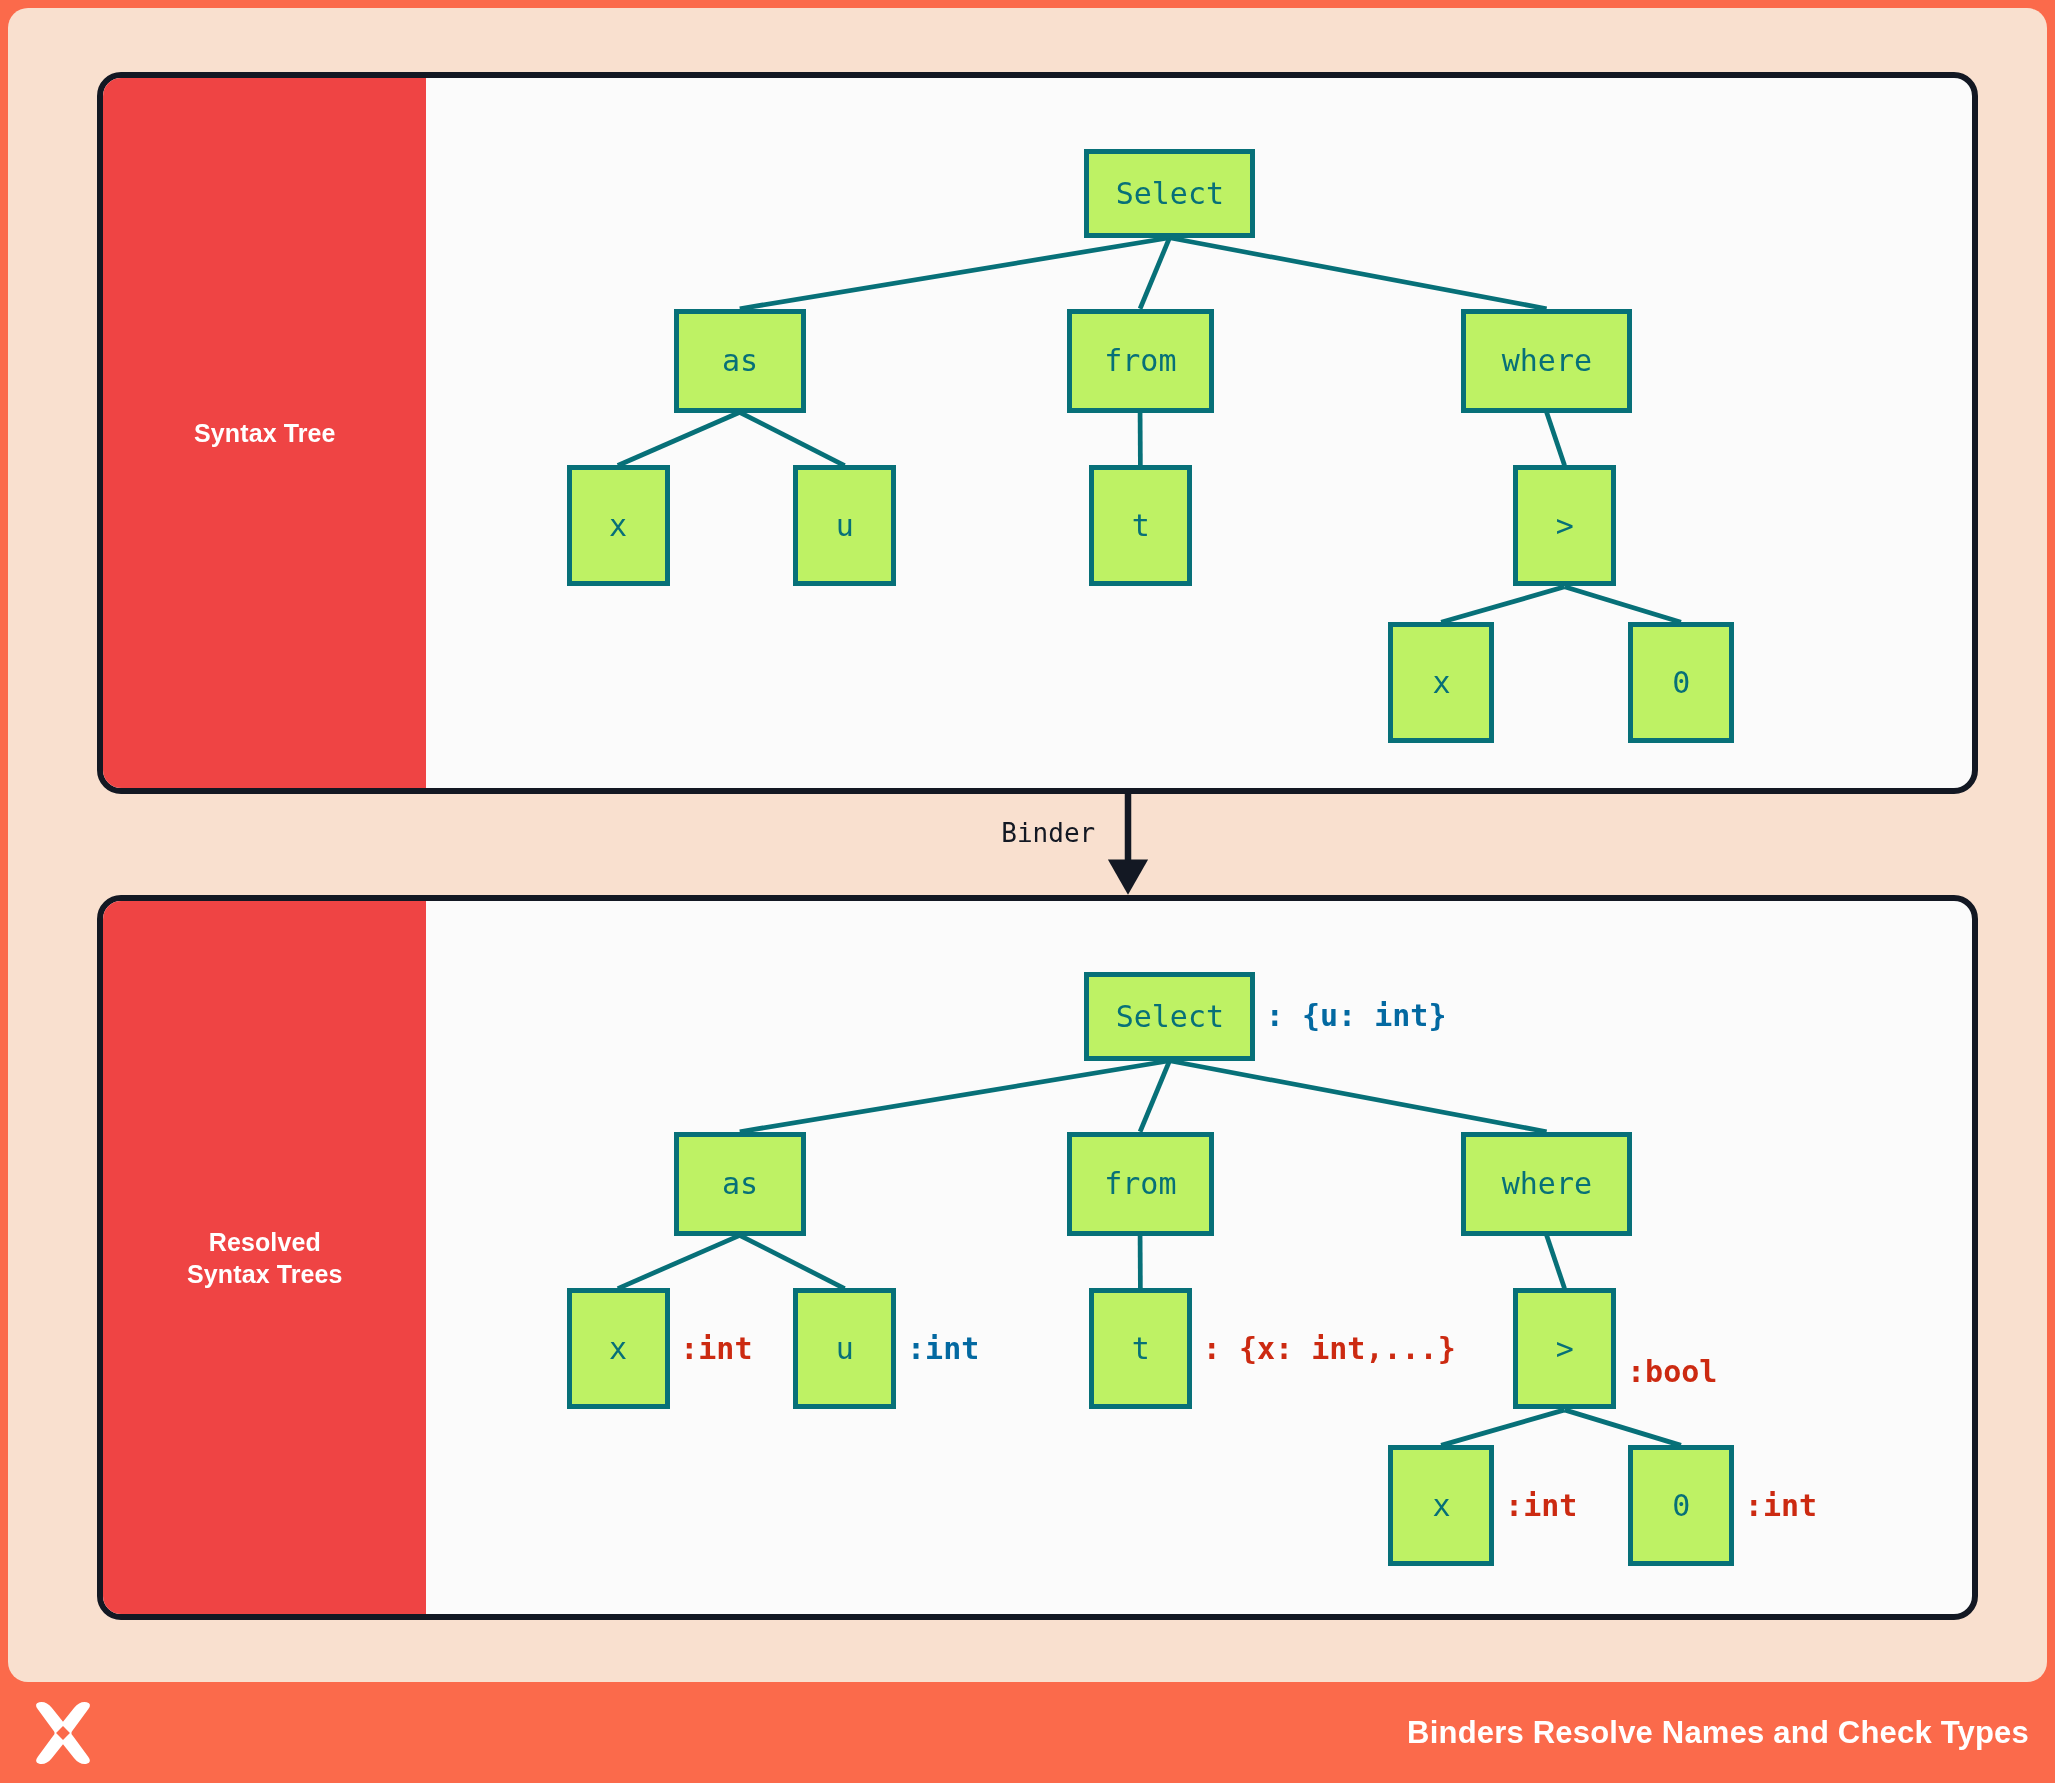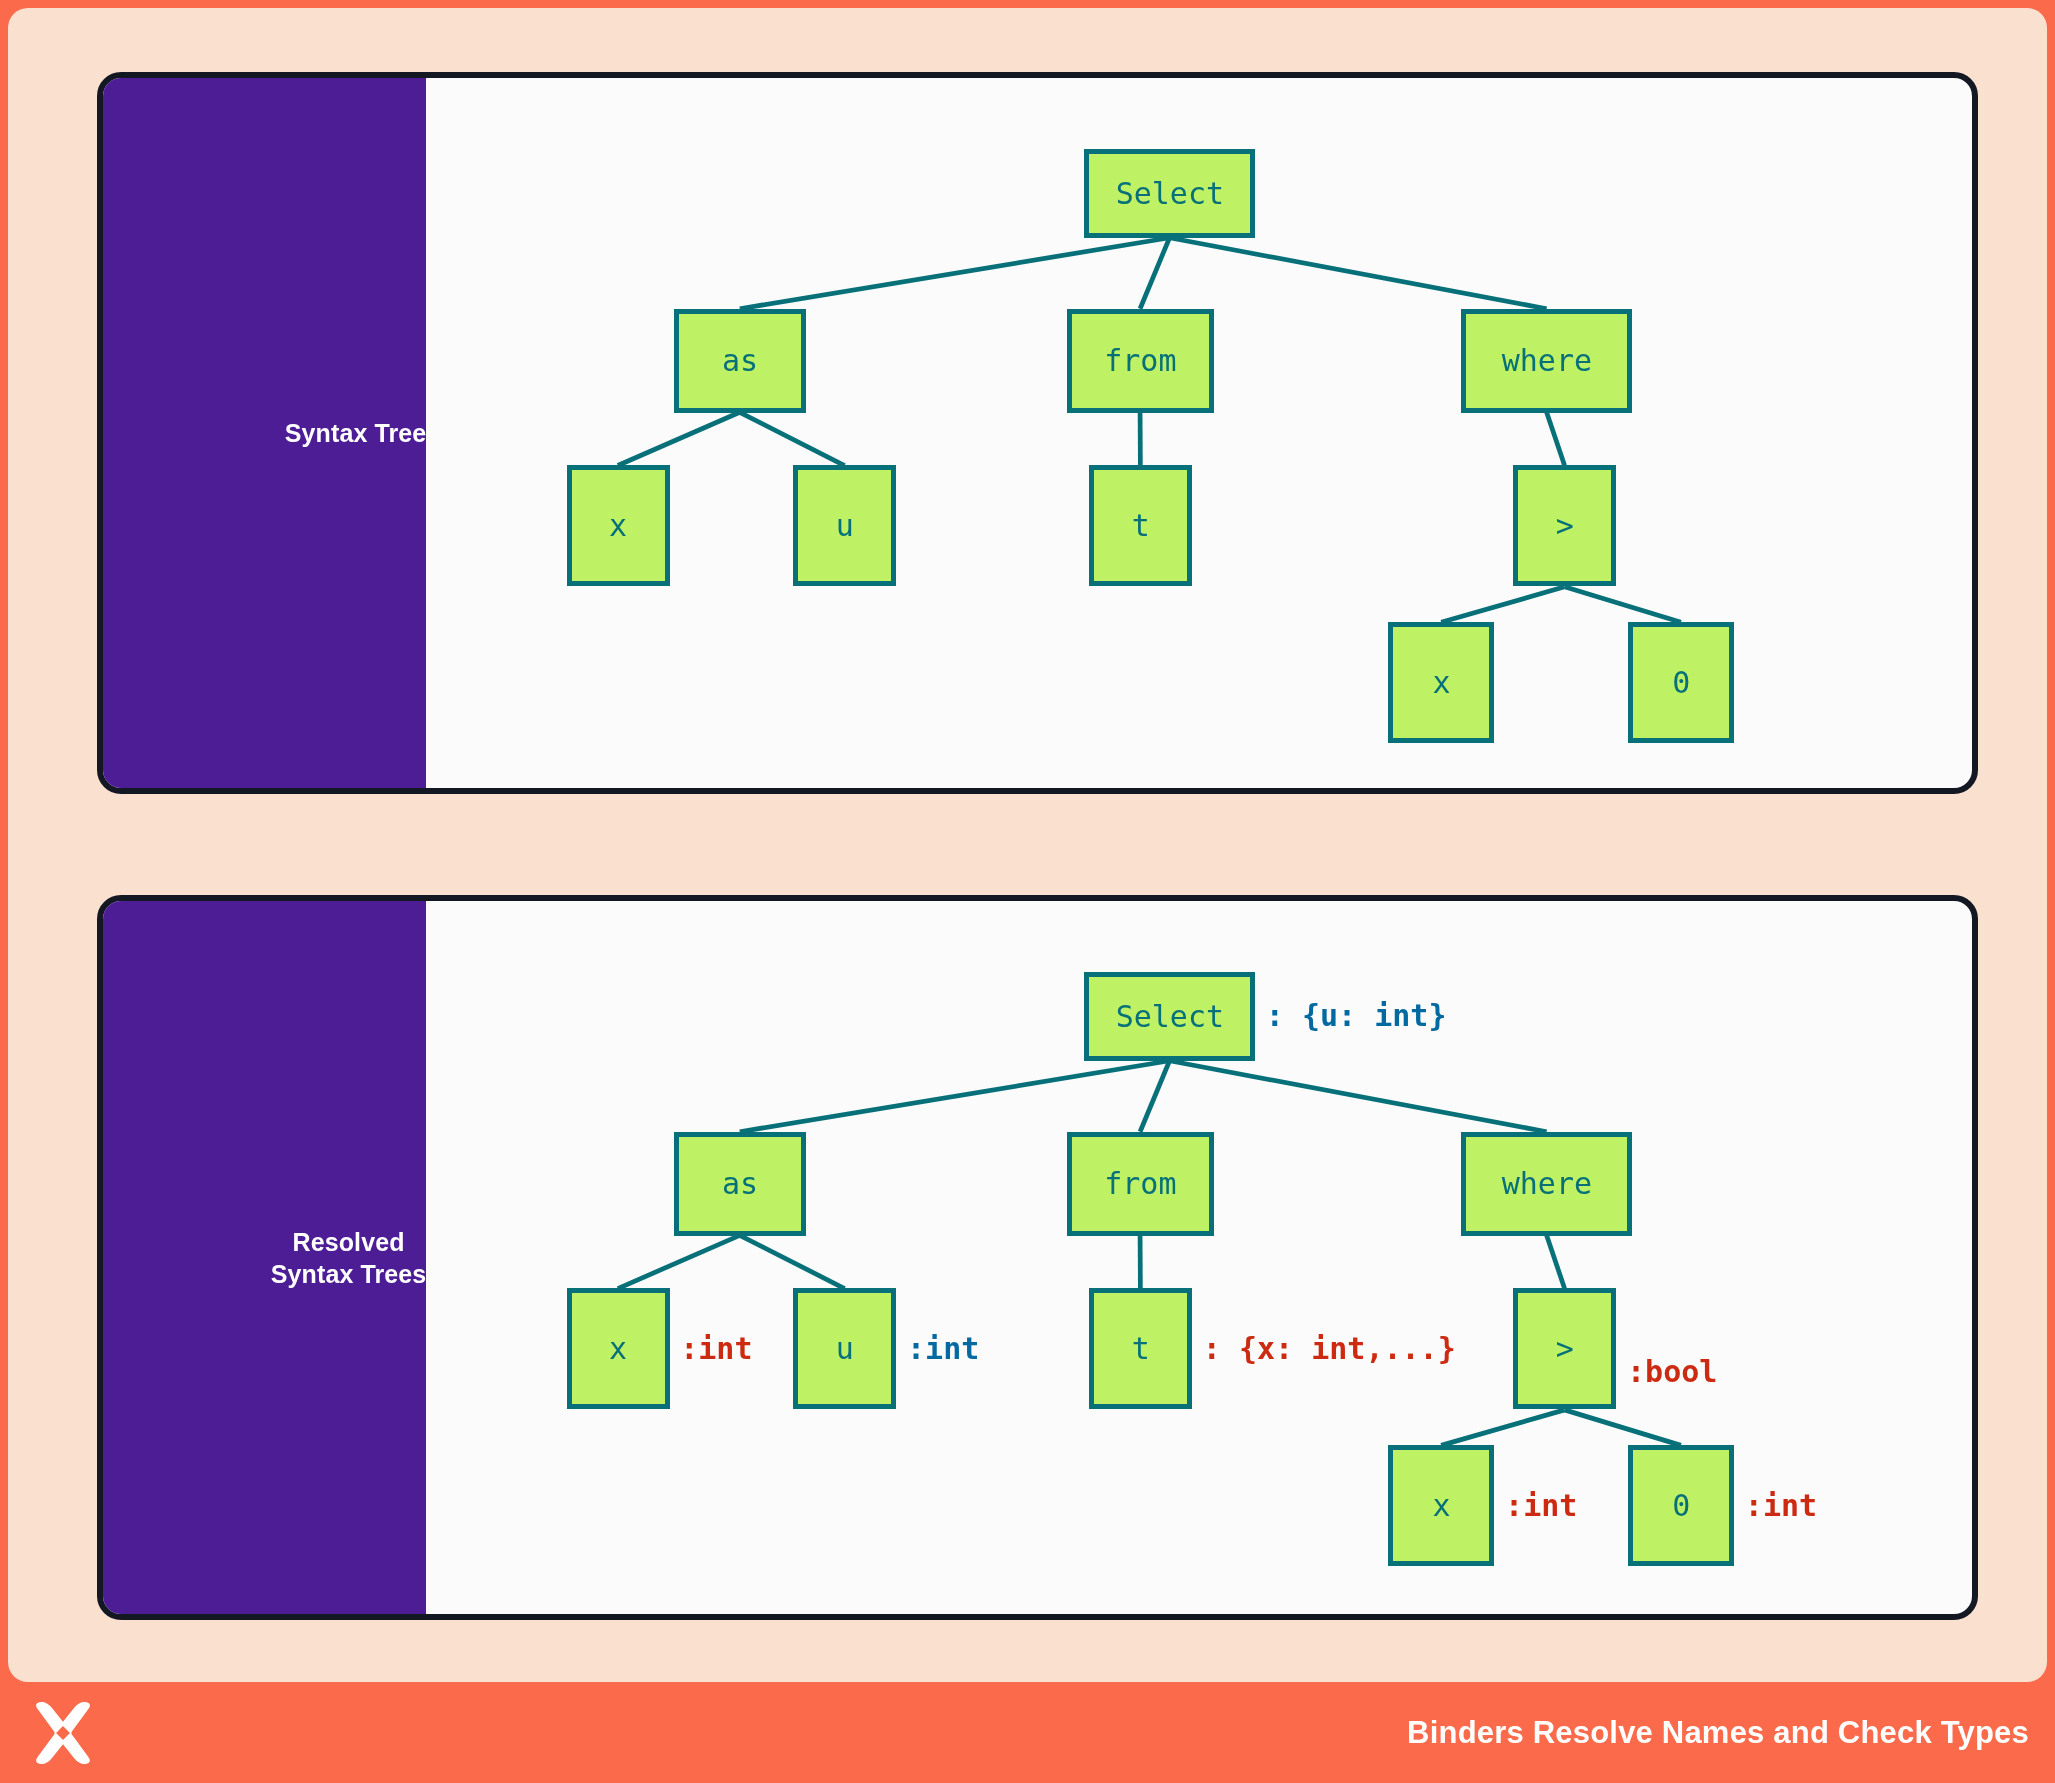--- a/index.html
+++ b/index.html
@@ -27,22 +27,22 @@
     background:#fbfbfb;
     border:6px solid #131823;
     border-radius:24px;
     box-sizing:border-box;
     overflow:hidden;
   }
   #panel-top{left:89px;top:64px;width:1881px;height:722px;}
   #panel-bottom{left:89px;top:887px;width:1881px;height:725px;}
   .side{
     position:absolute;left:0;top:0;bottom:0;width:323px;
-    background:#4c1d95;
-    display:flex;align-items:center;justify-content:flex-end;
+    background:#ef4444;
+    display:flex;align-items:center;justify-content:center;
     text-align:center;
     color:#ffffff;
     font-weight:bold;
     font-size:25px;
     line-height:1.28;
     letter-spacing:0.1px;
   }
   .stage{position:absolute;left:323px;top:0;right:0;bottom:0;}
 
   
@@ -143,20 +143,27 @@
           </div>
           <div class="node" style="left: 62.2332%; top: 544px; width: 6.85976%; height: 121px;">
             <span>x</span>
           </div>
           <div class="node" style="left: 77.7439%; top: 544px; width: 6.85976%; height: 121px;">
             <span>0</span>
           </div>
         </div>
     </div>
 
+    <div class="binder-wrap">
+      <span class="binder-label">Binder</span>
+      <svg width="1881" height="102" viewBox="0 0 3180 172">
+        <line x1="1743" y1="0" x2="1743" y2="128" stroke="#131823" stroke-width="11"></line>
+        <polygon points="1743,172 1709,112 1777,112" fill="#131823"></polygon>
+      </svg>
+    </div>
 
     <div class="panel" id="panel-bottom">
       <div class="side">
         <div>
           <div>Resolved</div>
           <div>Syntax Trees</div>
         </div>
       </div>
       <div class="stage" id="stage-bottom">
         <svg class="edges" id="edges-bottom" viewBox="0 0 2624 1205" preserveAspectRatio="none">

